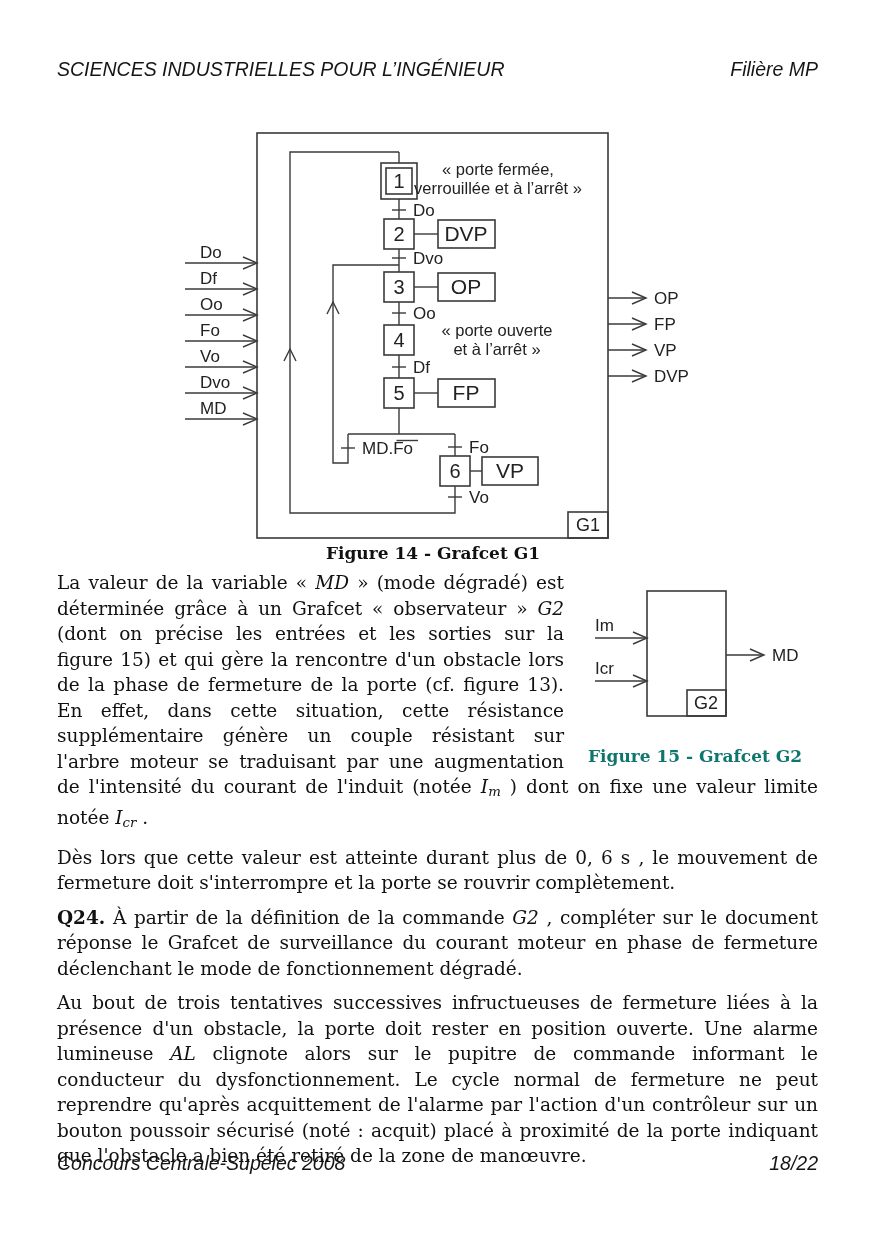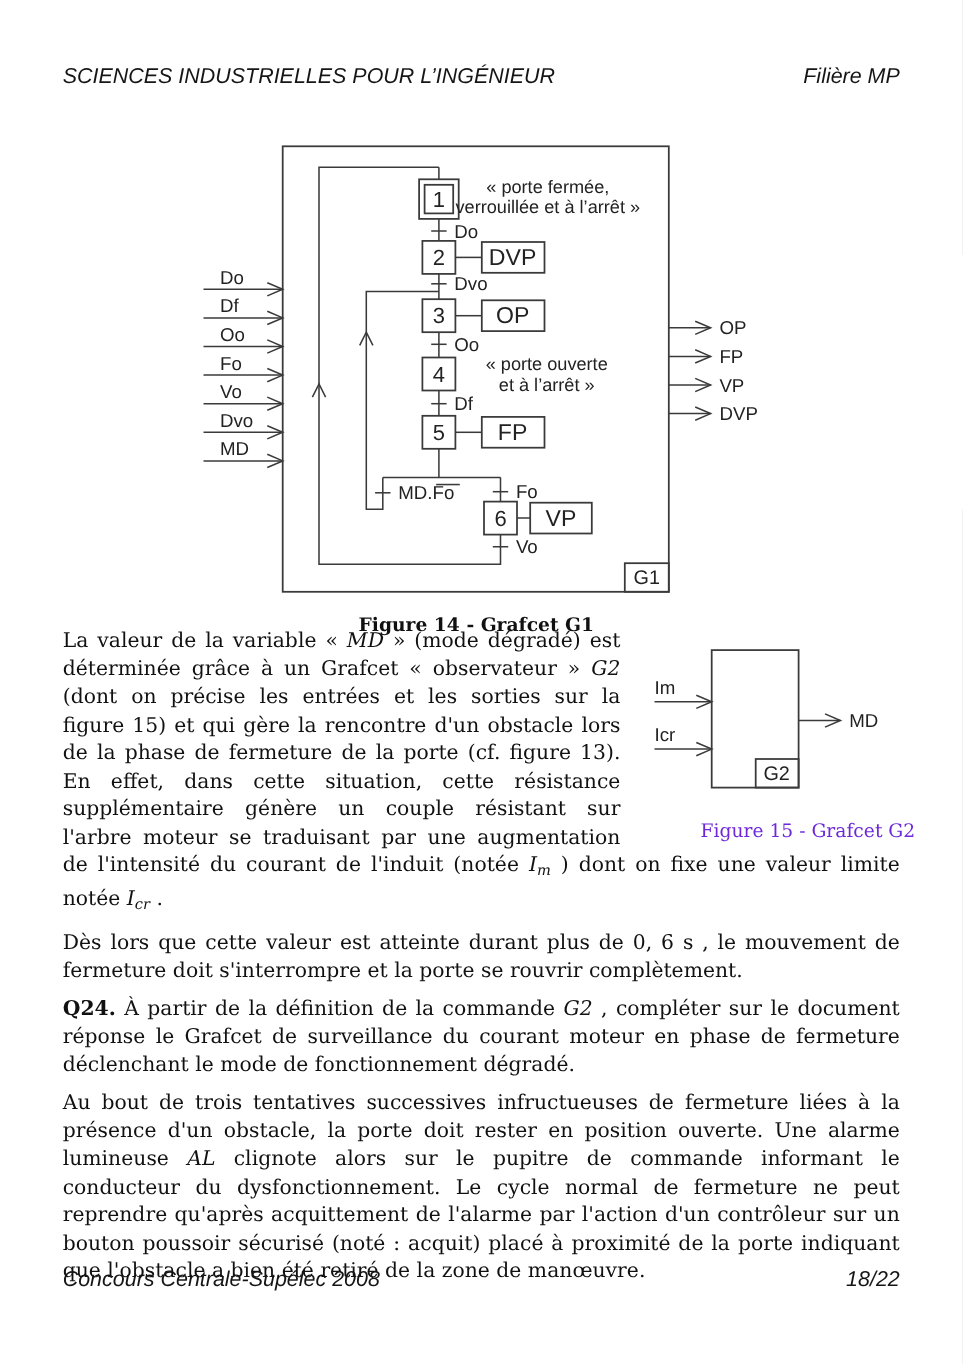--- a/index.html
+++ b/index.html
@@ -4,28 +4,28 @@
 <style>
   html,body{margin:0;padding:0;background:#e8e8e8;}
   #page{position:relative;width:875px;height:1240px;background:#ffffff;overflow:hidden;
         font-family:"DejaVu Serif",serif;color:#111;}
   .hdr{position:absolute;left:57px;right:57px;top:58px;display:flex;justify-content:space-between;
        font-family:"Liberation Sans",sans-serif;font-style:italic;font-size:19.5px;color:#151515;}
   .ftr{position:absolute;left:57px;right:57px;top:1152px;display:flex;justify-content:space-between;
        font-family:"Liberation Sans",sans-serif;font-style:italic;font-size:19.5px;color:#151515;gap:48px;}
   .fig14wrap{position:absolute;left:180px;top:130px;width:545px;height:412px;}
   .fig14cap{position:absolute;left:298px;top:543px;width:270px;text-align:center;
-            font-weight:bold;font-size:17px;color:#111;margin-top:16px;}
+            font-weight:bold;font-size:17px;color:#111;}
   .content{position:absolute;left:57px;top:566px;width:761px;}
   .para{font-size:18.5px;line-height:25.5px;text-align:justify;margin:4px 0 9px 0;hyphens:auto;}
   .it{font-style:italic}
   .bd{font-weight:bold}
   .sb{font-size:0.72em;vertical-align:-0.25em;}
   .fig15float{float:right;width:244px;margin:20px -14px 6px 24px;}
-  .fig15cap{text-align:right;font-weight:normal;font-size:17px;margin-top:8px;color:#6d28d9;}
+  .fig15cap{text-align:left;font-weight:bold;font-size:17px;margin-top:8px;color:#0f766e;}
   svg{display:block;}
   svg line, svg rect, svg polyline, svg path{stroke:#3a3a3a;fill:none;}
   .dt{font-family:"Liberation Sans",sans-serif;fill:#222;stroke:none;}
   .t17{font-size:17px;} .t20{font-size:20px;} .t21{font-size:21px;}
   .t18{font-size:18px;} .t16{font-size:16.5px;}
   .mid{text-anchor:middle;}
 </style>
 </head>
 <body>
 

